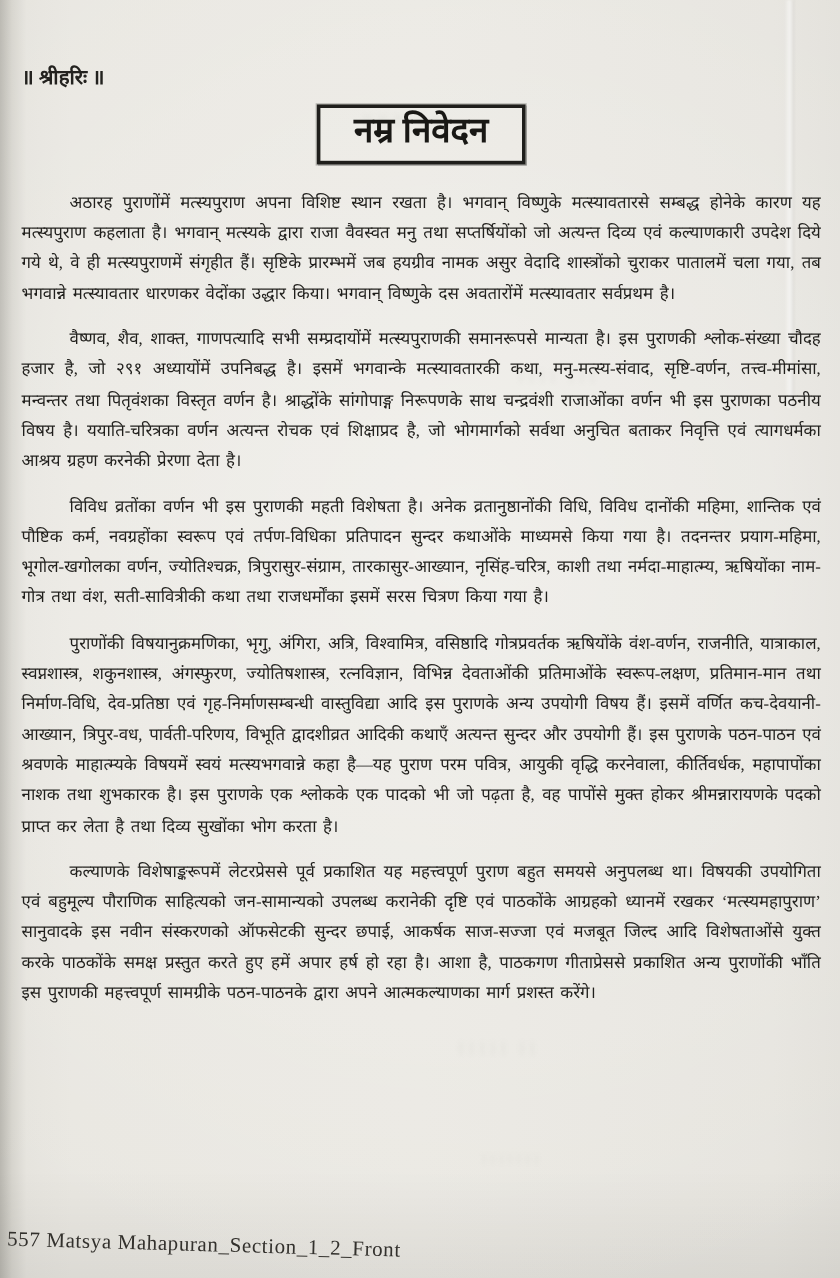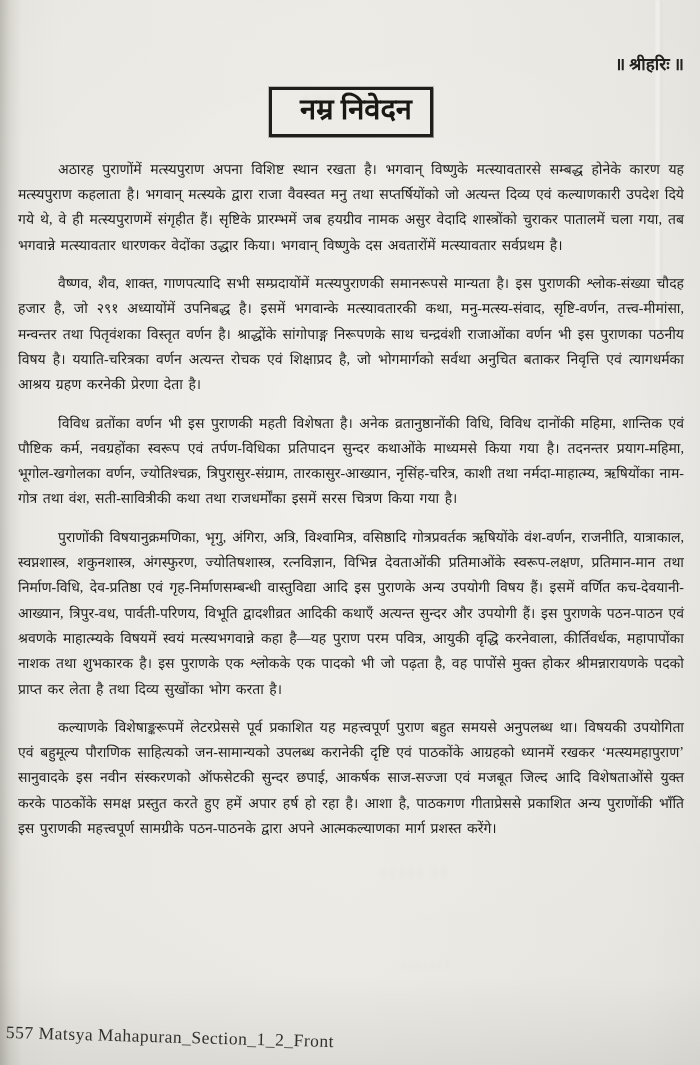--- a/index.html
+++ b/index.html
@@ -36,30 +36,30 @@
   .g2{top:300px;left:430px;}
   .g3{top:520px;left:90px;}
   .g4{top:860px;left:380px;}
   .g5{top:955px;left:400px;font-size:14px;}
 
   .content{
     position:absolute;left:18px;top:52px;width:666px;
     color:#1c1b19;
   }
   .invocation{
-    text-align:right;
+    text-align:left;
     font-size:17px;font-weight:bold;
     color:#23221f;
     margin:0 0 12px 0;
   }
   .title-box{
     width:148px;margin:0 auto 20px auto;
     border:3px solid #1f1e1b;
     outline:1px solid rgba(31,30,27,0.25);
-    padding:4px 0 8px 10px;
+    padding:4px 10px 8px 10px;
     text-align:center;
     box-shadow:1px 1px 0 rgba(0,0,0,0.25);
   }
   .title-box .title{
     font-size:29px;font-weight:bold;color:#191815;
     line-height:1.1;
   }
   .body-text{margin-top:14px;}
   .para{
     margin:0 0 13px 0;

